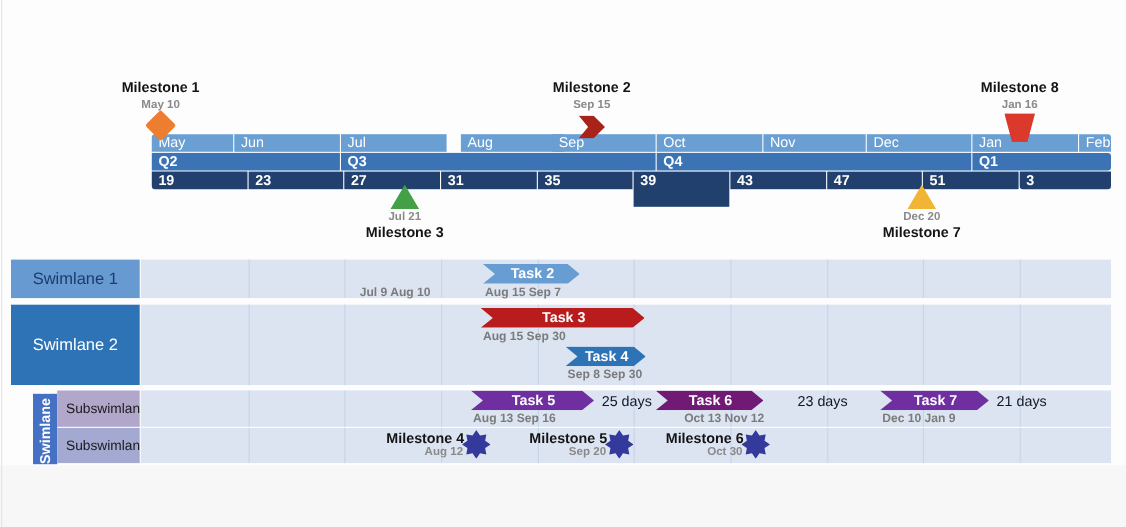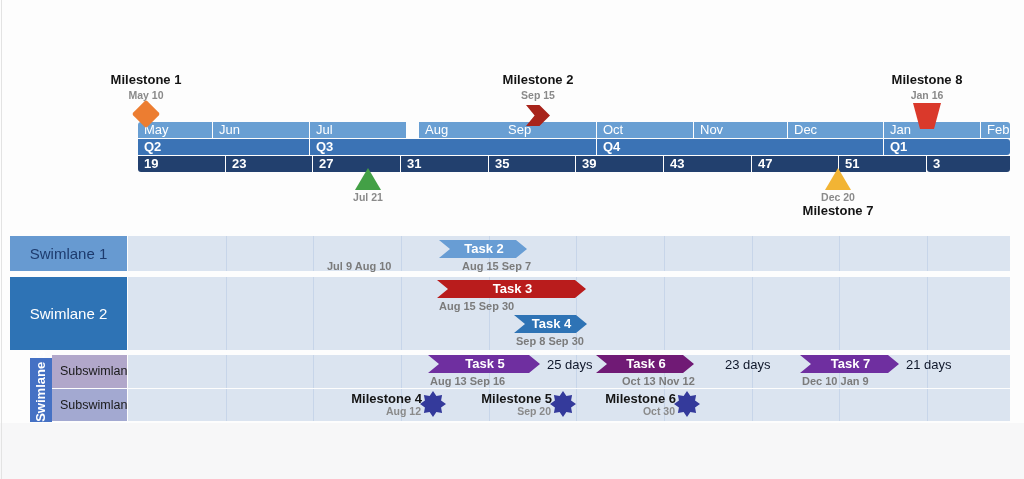--- a/index.html
+++ b/index.html
@@ -96,42 +96,43 @@
     <div class="abs cell month" style="left: 981px; top: 122px; width: 29px; height: 16px; border-radius: 0px 3px 0px 0px;">Feb</div>
     <div class="abs cell quarter" style="left: 138px; top: 139px; width: 171px; height: 16px;">Q2</div>
     <div class="abs cell quarter" style="left: 310px; top: 139px; width: 286px; height: 16px;">Q3</div>
     <div class="abs cell quarter" style="left: 597px; top: 139px; width: 286px; height: 16px;">Q4</div>
     <div class="abs cell quarter" style="left: 884px; top: 139px; width: 126px; height: 16px; border-radius: 0px 3px 3px 0px;">Q1</div>
     <div class="abs cell week" style="left: 138px; top: 156px; width: 87px; height: 16px; border-radius: 0px 0px 0px 3px;">19</div>
     <div class="abs cell week" style="left: 226px; top: 156px; width: 86px; height: 16px;">23</div>
     <div class="abs cell week" style="left: 313px; top: 156px; width: 87px; height: 16px;">27</div>
     <div class="abs cell week" style="left: 401px; top: 156px; width: 87px; height: 16px;">31</div>
     <div class="abs cell week" style="left: 489px; top: 156px; width: 86px; height: 16px;">35</div>
-    <div class="abs cell week" style="left: 576px; top: 156px; width: 87px; height: 16px;">39</div>
+    <div class="abs cell week" style="left: 576px; top: 156px; width: 87px; height: 32px;">39</div>
     <div class="abs cell week" style="left: 664px; top: 156px; width: 87px; height: 16px;">43</div>
     <div class="abs cell week" style="left: 752px; top: 156px; width: 86px; height: 16px;">47</div>
     <div class="abs cell week" style="left: 839px; top: 156px; width: 87px; height: 16px;">51</div>
     <div class="abs cell week" style="left: 927px; top: 156px; width: 83px; height: 16px; border-radius: 0px 0px 3px 3px;">3</div>
     <div class="abs mname" style="left: 71px; top: 72px; width: 150px;">Milestone 1</div>
     <div class="abs mdate" style="left: 71px; top: 89px; width: 150px;">May 10</div>
     <div class="abs diamond" style="left: 136px; top: 104px; background: rgb(236, 125, 49);"></div>
     <div class="abs mname" style="left: 463px; top: 72px; width: 150px;">Milestone 2</div>
     <div class="abs mdate" style="left: 463px; top: 89px; width: 150px;">Sep 15</div>
     <div class="abs chev" style="left: 526px; top: 105px; width: 24px; height: 21px; background: rgb(168, 36, 27);"></div>
     <div class="abs mname" style="left: 852px; top: 72px; width: 150px;">Milestone 8</div>
     <div class="abs mdate" style="left: 852px; top: 89px; width: 150px;">Jan 16</div>
     <div class="abs cup" style="left: 913px; top: 103px; width: 28px; height: 26px; background: rgb(218, 57, 43);"></div>
     <div class="abs tri" style="left: 355px; top: 168px; border-bottom: 22px solid rgb(67, 160, 70);"></div>
     <div class="abs mdate" style="left: 293px; top: 191px; width: 150px;">Jul 21</div>
+    <div class="abs mname" style="left: 293px; top: 203px; width: 150px;">Milestone 3</div>
     <div class="abs tri" style="left: 825px; top: 168px; border-bottom: 22px solid rgb(242, 180, 52);"></div>
     <div class="abs mdate" style="left: 763px; top: 191px; width: 150px;">Dec 20</div>
     <div class="abs mname" style="left: 763px; top: 203px; width: 150px;">Milestone 7</div>
     <div class="abs tdates" style="left: 327px; top: 260px;">Jul 9 Aug 10</div>
     <div class="abs task" style="left: 439px; top: 240px; width: 88px; background: rgb(104, 157, 212);">Task 2</div>
-    <div class="abs tdates" style="left: 462px; top: 260px;">Aug 15 Sep 7</div>
+    <div class="abs tdates" style="left: 441px; top: 260px;">Aug 15 Sep 7</div>
     <div class="abs task" style="left: 437px; top: 280px; width: 149px; background: #b91c1c;">Task 3</div>
     <div class="abs tdates" style="left: 439px; top: 300px;">Aug 15 Sep 30</div>
     <div class="abs task" style="left: 514px; top: 315px; width: 73px; background: rgb(46, 115, 181);">Task 4</div>
     <div class="abs tdates" style="left: 516px; top: 335px;">Sep 8 Sep 30</div>
     <div class="abs task" style="left: 428px; top: 355px; width: 112px; background: rgb(111, 47, 160);">Task 5</div>
     <div class="abs tdates" style="left: 430px; top: 375px;">Aug 13 Sep 16</div>
     <div class="abs tdur" style="left: 547px; top: 357px;">25 days</div>
     <div class="abs task" style="left: 596px; top: 355px; width: 98px; background: #701a75;">Task 6</div>
     <div class="abs tdates" style="left: 622px; top: 375px;">Oct 13 Nov 12</div>
     <div class="abs tdur" style="left: 725px; top: 357px;">23 days</div>

